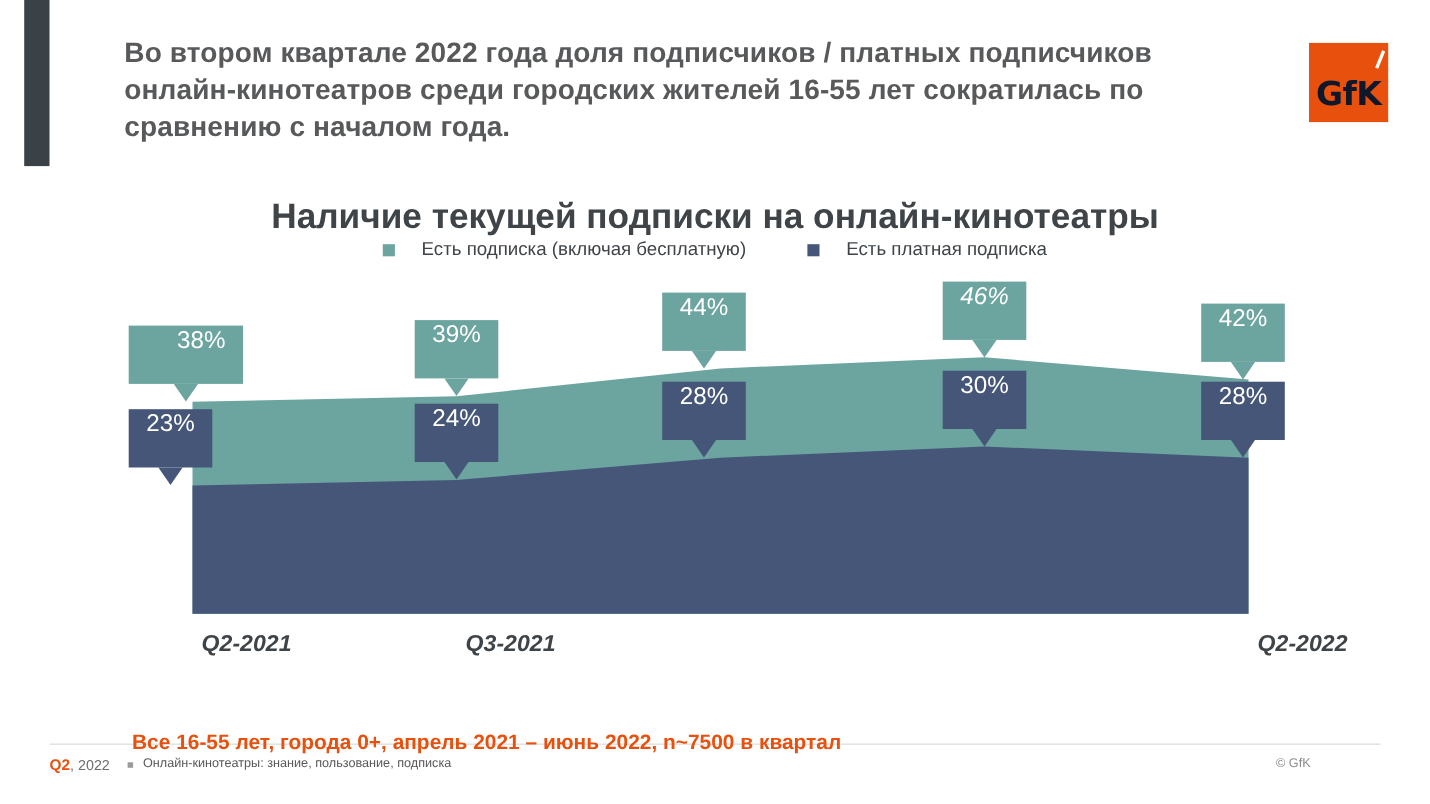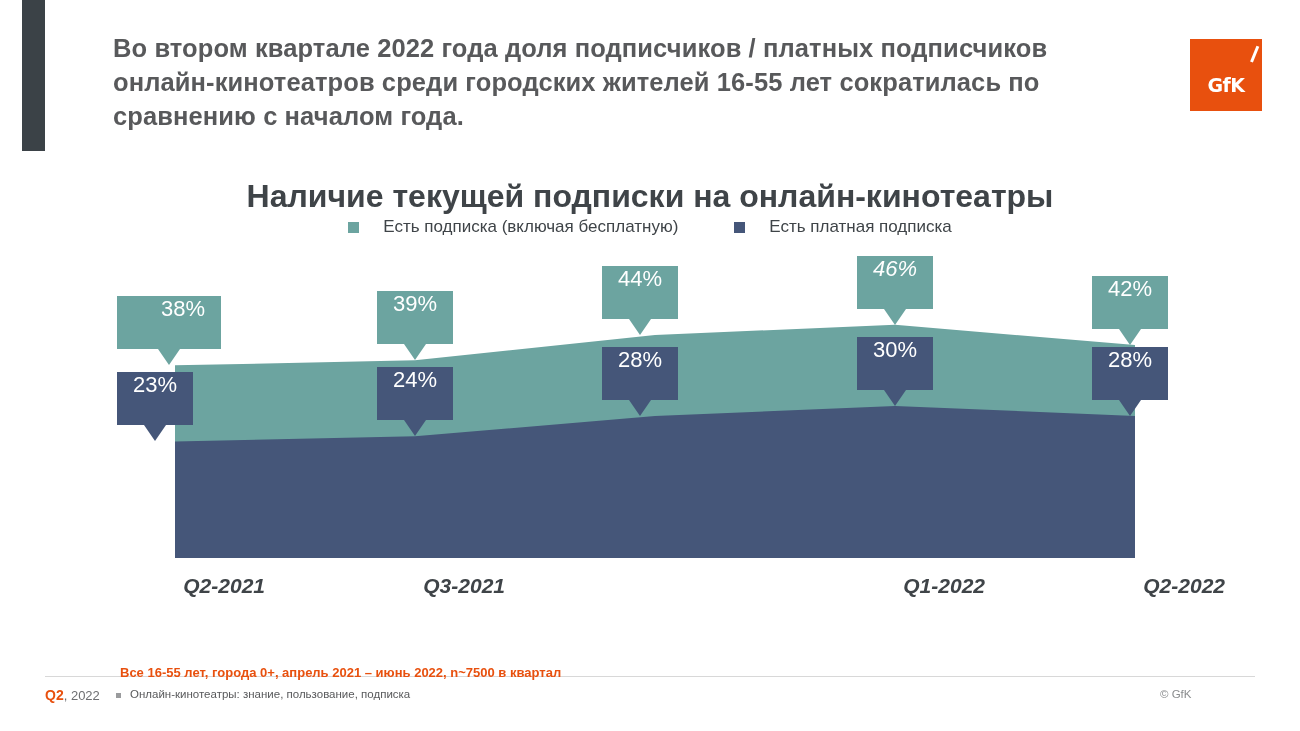--- a/index.html
+++ b/index.html
@@ -26,21 +26,21 @@
   }
 
   
   .logo{
     position:absolute;left:1190px;top:39px;width:72px;height:72px;
     background:#e8500e;
   }
   .logo-text{
     position:absolute;inset:0;
     display:flex;align-items:center;justify-content:center;
-    color:#ffffff;font-size:19px;font-weight:700;letter-spacing:-0.5px;
+    color:#0f172a;font-size:30px;font-weight:700;letter-spacing:-0.5px;
     font-family:"DejaVu Sans", sans-serif;
     margin-top:20px;
   }
   .logo-tick{
     position:absolute;right:9px;top:6px;width:3px;height:17px;
     background:#ffffff;transform:rotate(22deg);transform-origin:50% 100%;
   }
 
   
   .chart-title{
@@ -84,21 +84,21 @@
     text-align:right;font-size:21px;font-weight:700;color:#3f4448;font-style:italic;
   }
 
   
   .footer-rule{
     position:absolute;left:45px;top:676px;width:1210px;height:1px;
     background:#d8d8d8;
   }
   .footer-source{
     position:absolute;left:120px;top:665px;
-    font-size:13px;font-weight:700;color:#e8500e;white-space:nowrap;
+    font-size:19px;font-weight:700;color:#e8500e;white-space:nowrap;
   }
   .footer-q{
     position:absolute;left:45px;top:687px;font-size:13px;white-space:nowrap;
   }
   .footer-q b{color:#e8500e;font-size:14px;font-weight:700;}
   .footer-q span.year{color:#6d6e71;}
   .footer-bullet{
     position:absolute;left:116px;top:693px;width:5px;height:5px;
     background:#9a9b9d;
   }
@@ -180,21 +180,20 @@
     </div>
     <div class="callout" style="background: rgb(69, 86, 121); left: 1092px; top: 347.04px;">
       <span>28%</span>
       <i class="tail" style="border-top: 16px solid rgb(69, 86, 121);"></i>
     </div>
   </div>
 
 <div class="xaxis" id="xaxis">
     <div class="xtick" style="left: 175px;">Q2-2021</div>
     <div class="xtick" style="left: 415px;">Q3-2021</div>
-    <div class="xtick" style="left: 895px;">Q1-2022</div>
     <div class="xtick" style="left: 1135px;">Q2-2022</div>
   </div>
 
 <div class="footer-rule"></div>
 <div class="footer-source">Все 16-55 лет, города 0+, апрель 2021 – июнь 2022, n~7500 в квартал</div>
 <div class="footer-q">
   <b>Q2</b><span class="year">, 2022</span>
 </div>
 <div class="footer-bullet"></div>
 <div class="footer-topic">Онлайн-кинотеатры: знание, пользование, подписка</div>

